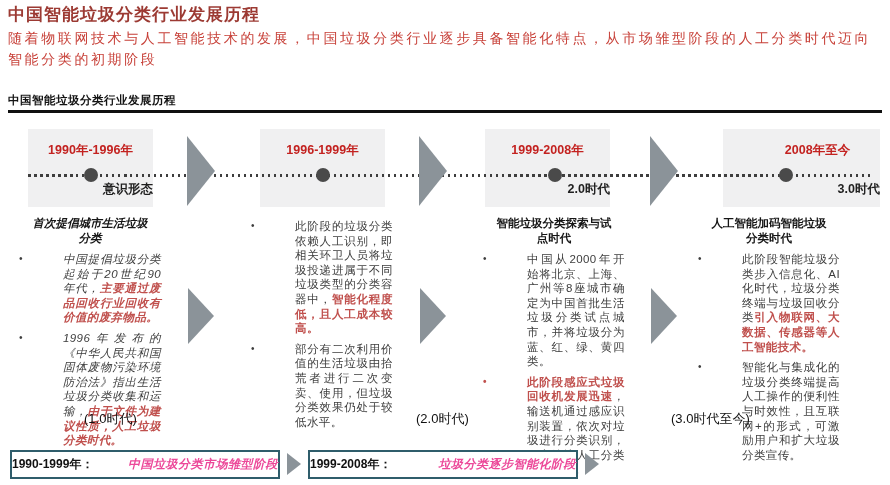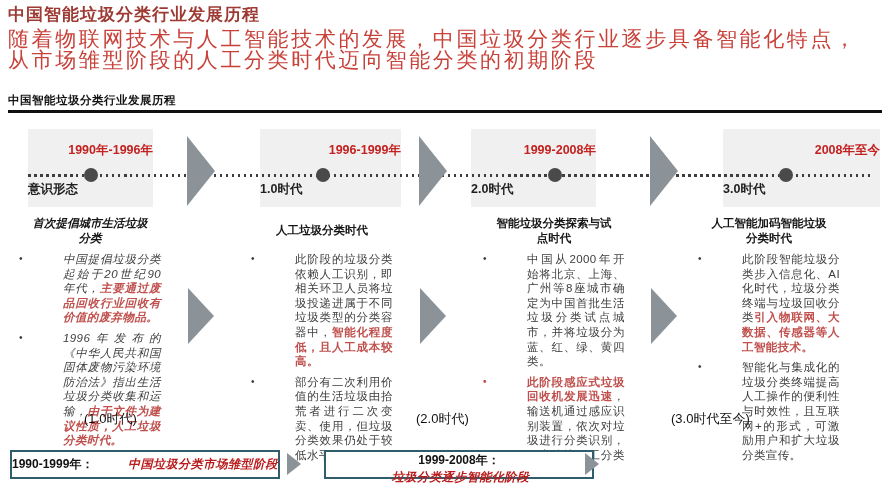--- a/index.html
+++ b/index.html
@@ -2,29 +2,29 @@
 <html><head>
 <meta charset="utf-8">
 <style>
   html,body { margin:0; padding:0; background:#fff; }
   .canvas {
     position:relative; width:890px; height:485px; background:#ffffff;
     font-family:"Liberation Sans", sans-serif; overflow:hidden;
   }
   
   .title { position:absolute; left:8px; top:3px; font-size:17px; font-weight:bold; color:#9c3a33; letter-spacing:1px; }
-  .subtitle { position:absolute; left:8px; top:28px; width:868px; font-size:21px; line-height:21px; color:#c8423a; letter-spacing:2.6px; }
+  .subtitle { position:absolute; left:8px; top:28px; width:868px; font-size:14px; line-height:21px; color:#c8423a; letter-spacing:2.6px; }
   .section-header { position:absolute; left:8px; top:93px; font-size:11.5px; font-weight:bold; color:#141414; letter-spacing:0.5px; }
   .rule { position:absolute; left:8px; top:110px; width:874px; height:3px; background:#101010; }
 
   
   .tbox { position:absolute; top:129px; width:125px; height:78px; background:#f0f0f1; z-index:1; }
-  .tbox.s0 { left:28px; } .tbox.s1 { left:260px;padding-left:16px; } .tbox.s2 { left:471px; } .tbox.s3 { left:723px;padding-left:32px; }
-  .tbox .year { margin-top:13px; text-align:right; color:#c32220; font-weight:bold; font-size:12.5px; }
-  .tbox .era { position:absolute; bottom:9px; left:0; width:100%; text-align:left; font-weight:bold; font-size:12.5px; color:#1f1f1f; }
+  .tbox.s0 { left:28px; } .tbox.s1 { left:260px; } .tbox.s2 { left:485px; } .tbox.s3 { left:723px;padding-left:32px; }
+  .tbox .year { margin-top:13px; text-align:center; color:#c32220; font-weight:bold; font-size:12.5px; }
+  .tbox .era { position:absolute; bottom:9px; left:0; width:100%; text-align:right; font-weight:bold; font-size:12.5px; color:#1f1f1f; }
   .dotline { position:absolute; left:28px; top:174px; width:846px; height:3px; z-index:2;
     background-image:repeating-linear-gradient(90deg,#3e3e3e 0 2.5px,transparent 2.5px 6px); }
   .tdot { position:absolute; top:168px; width:14px; height:14px; border-radius:50%; background:#4a4a4a; z-index:4; }
   .tdot.s0 { left:84px; } .tdot.s1 { left:316px; } .tdot.s2 { left:548px; } .tdot.s3 { left:779px; }
   .arrow { width:0; height:0; position:absolute; z-index:3; }
   .arrow-lg { border-top:35px solid transparent; border-bottom:35px solid transparent; border-left:28px solid #8b9399; top:136px; }
   .arrow-lg.a0 { left:187px; } .arrow-lg.a1 { left:419px; } .arrow-lg.a2 { left:650px; }
   .arrow-md { border-top:28px solid transparent; border-bottom:28px solid transparent; border-left:26px solid #8b9399; top:288px; }
   .arrow-md.a0 { left:188px; } .arrow-md.a1 { left:420px; } .arrow-md.a2 { left:651px; }
 
@@ -38,23 +38,23 @@
   .bullet .marker { flex:none; width:12px; font-size:10px; color:#3d3d3d; }
   .bullet.mem .marker { color:#c0504d; font-weight:bold; }
   .bullet .btext { flex:1; text-align:justify; text-justify:inter-character;margin-left:32px; }
   .bullet .em { color:#c0504d; font-weight:bold; }
 
   
   .flabel { position:absolute; top:410px; font-size:13px; font-weight:normal; color:#111; }
   .flabel.f0 { left:84px; } .flabel.f1 { left:416px; } .flabel.f2 { left:671px; }
   .fbox { position:absolute; top:450px; height:25px; border:2px solid #2f5d6b; background:#fff;
     display:flex; align-items:center; justify-content:space-between; font-size:12px; font-weight:bold; white-space:nowrap; }
-  .fbox.f0 { left:10px; width:266px; } .fbox.f1 { left:324px; width:266px;flex-direction:column; } .fbox.f2 { left:602px; width:281px; }
+  .fbox.f0 { left:10px; width:266px; } .fbox.f1 { left:308px; width:266px; } .fbox.f2 { left:602px; width:281px; }
   .fbox .prefix { color:#111; }
-  .fbox .phase { color:#b91c1c; font-style:italic; margin-left:3px; letter-spacing:0.5px;font-family:Liberation Serif, serif; }
+  .fbox .phase { color:#ec4899; font-style:italic; margin-left:3px; letter-spacing:0.5px;font-family:Liberation Serif, serif; }
   .arrow-sm { border-top:11px solid transparent; border-bottom:11px solid transparent; border-left:14px solid #8b9399; top:453px; }
   .arrow-sm.a0 { left:287px; } .arrow-sm.a1 { left:585px; }
 </style>
 </head>
 <body>
 
 <div class="canvas">
 
   <div class="title">中国智能垃圾分类行业发展历程</div>
   <div class="subtitle">随着物联网技术与人工智能技术的发展，中国垃圾分类行业逐步具备智能化特点，从市场雏型阶段的人工分类时代迈向智能分类的初期阶段</div>
@@ -62,21 +62,20 @@
   <div class="rule"></div>
 
   <div class="dotline"></div>
 
   <div class="tbox s0">
     <div class="year">1990年-1996年</div>
     <div class="era">意识形态</div>
   </div>
   <div class="tbox s1">
     <div class="year">1996-1999年</div>
-    <div class="era">1.0时代</div>
   </div>
   <div class="tbox s2">
     <div class="year">1999-2008年</div>
     <div class="era">2.0时代</div>
   </div>
   <div class="tbox s3">
     <div class="year">2008年至今</div>
     <div class="era">3.0时代</div>
   </div>
 
@@ -100,21 +99,20 @@
           <span class="marker">•</span>
           <span class="btext"><span>中国提倡垃圾分类起始于20世纪90年代，</span><span class="em">主要通过废品回收行业回收有价值的废弃物品。</span></span>
         </div>
         <div class="bullet">
           <span class="marker">•</span>
           <span class="btext"><span>1996年发布的《中华人民共和国固体废物污染环境防治法》指出生活垃圾分类收集和运输，</span><span class="em">由于文件为建议性质，人工垃圾分类时代。</span></span>
         </div>
       </div>
   </div>
   <div class="tcol s1">
-    <div class="heading">人工垃圾分类时代</div>
     <div class="bullets">
         <div class="bullet">
           <span class="marker">•</span>
           <span class="btext"><span>此阶段的垃圾分类依赖人工识别，即相关环卫人员将垃圾投递进属于不同垃圾类型的分类容器中，</span><span class="em">智能化程度低，且人工成本较高。</span></span>
         </div>
         <div class="bullet">
           <span class="marker">•</span>
           <span class="btext"><span>部分有二次利用价值的生活垃圾由拾荒者进行二次变卖、使用，但垃圾分类效果仍处于较低水平。</span></span>
         </div>
       </div>

